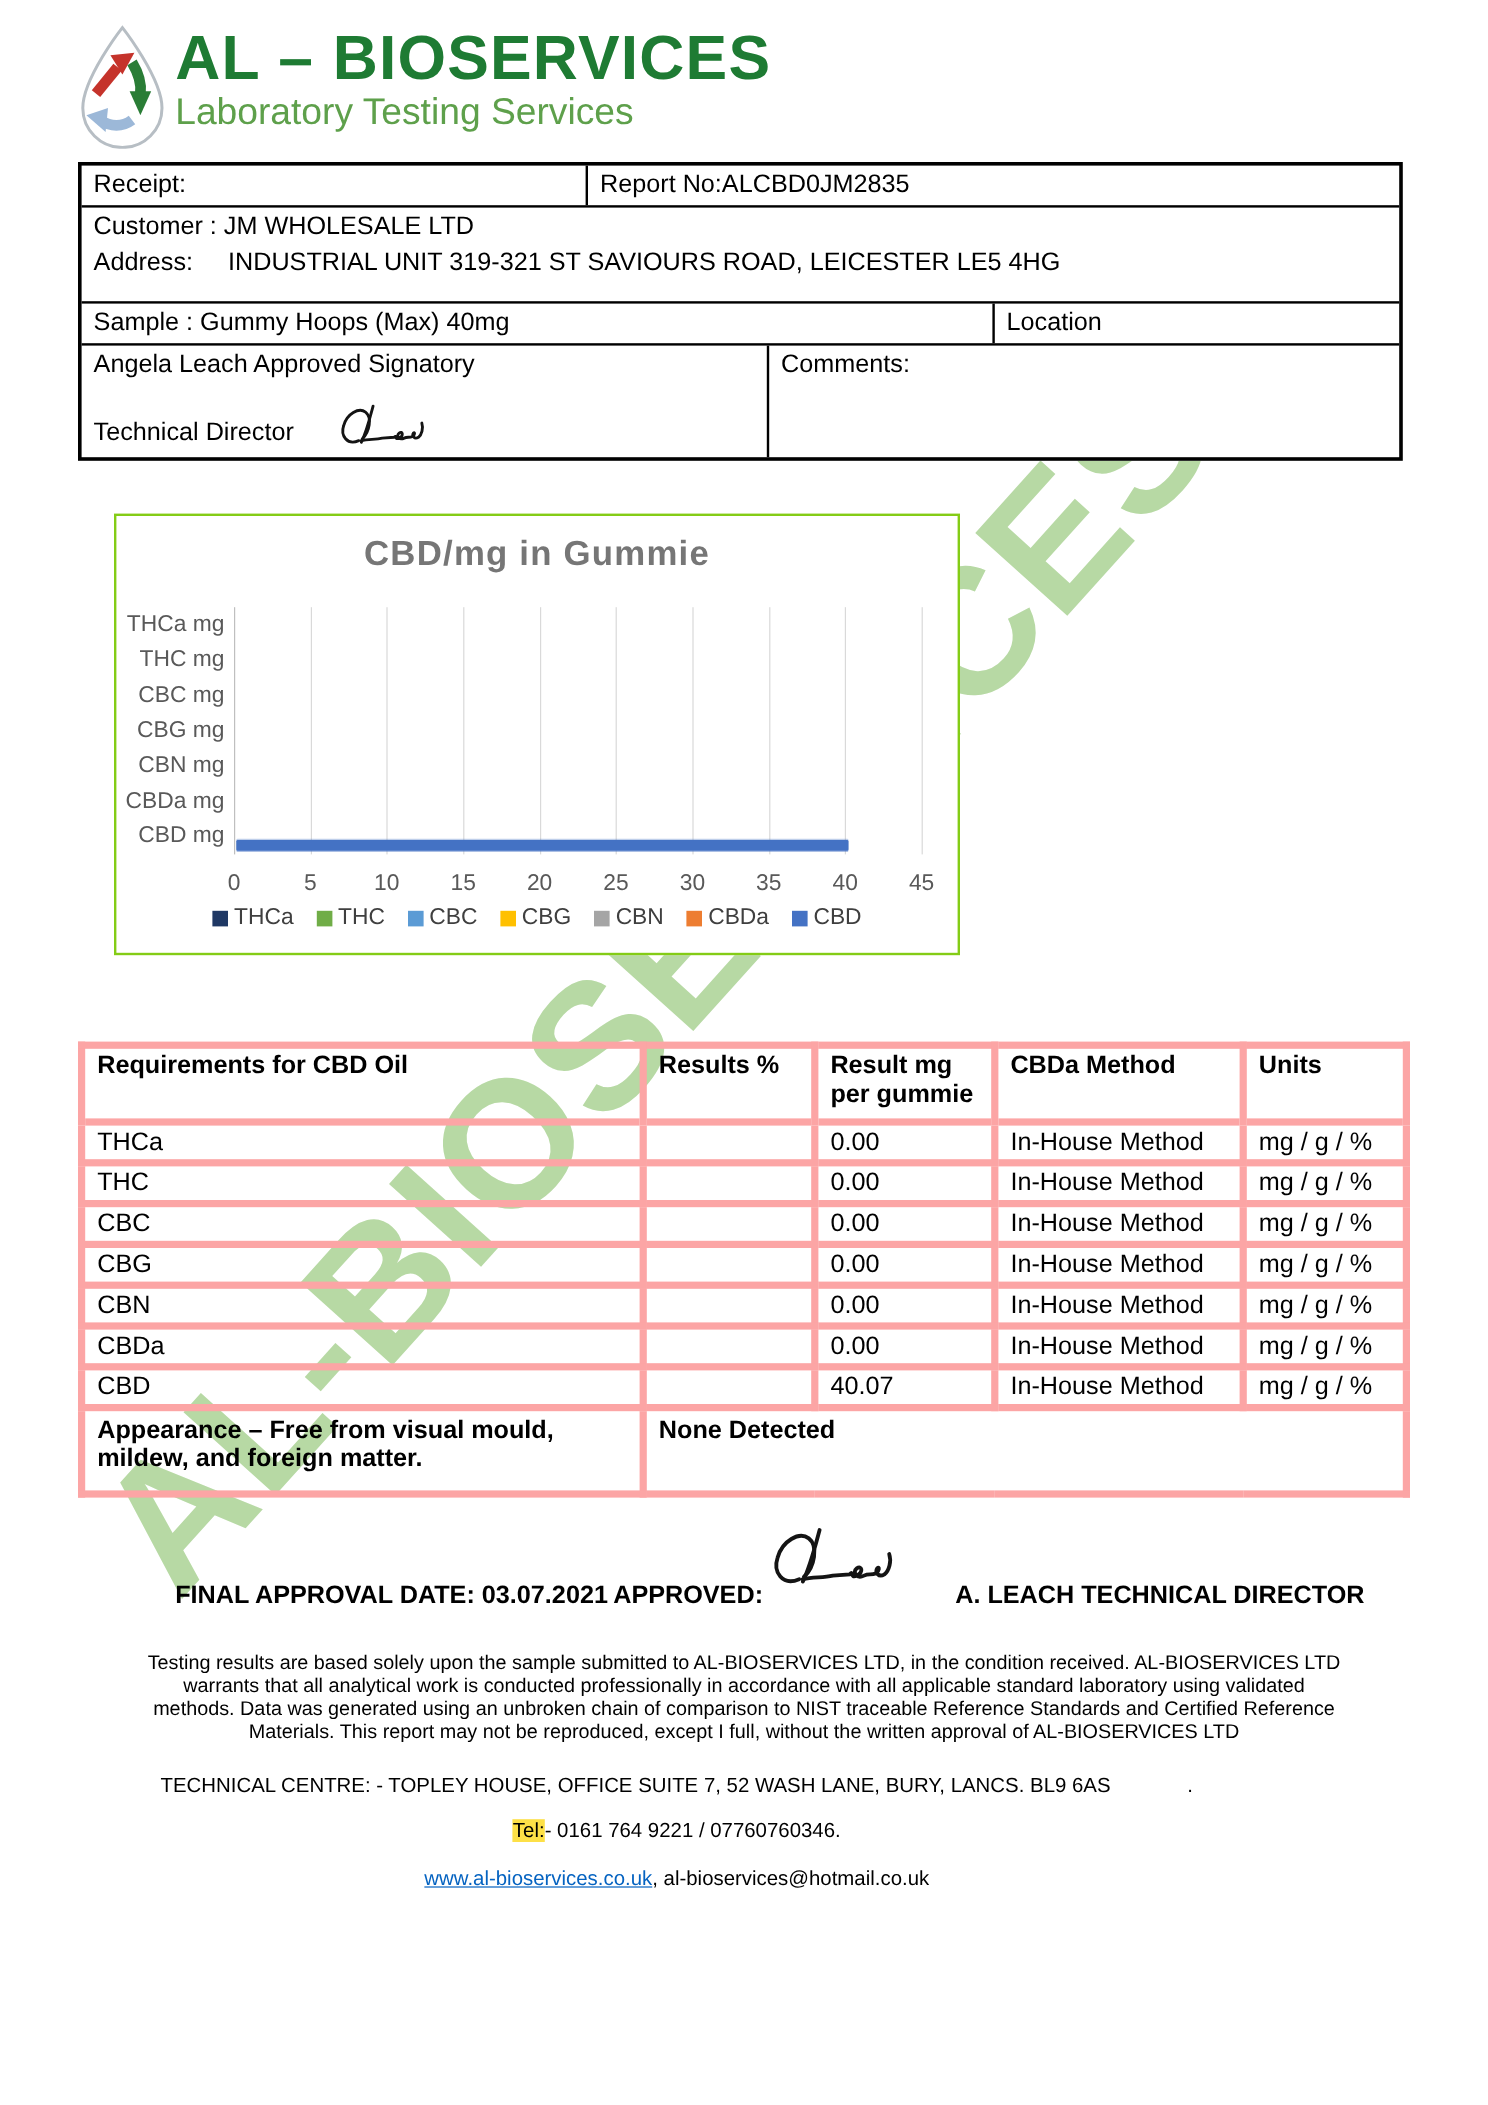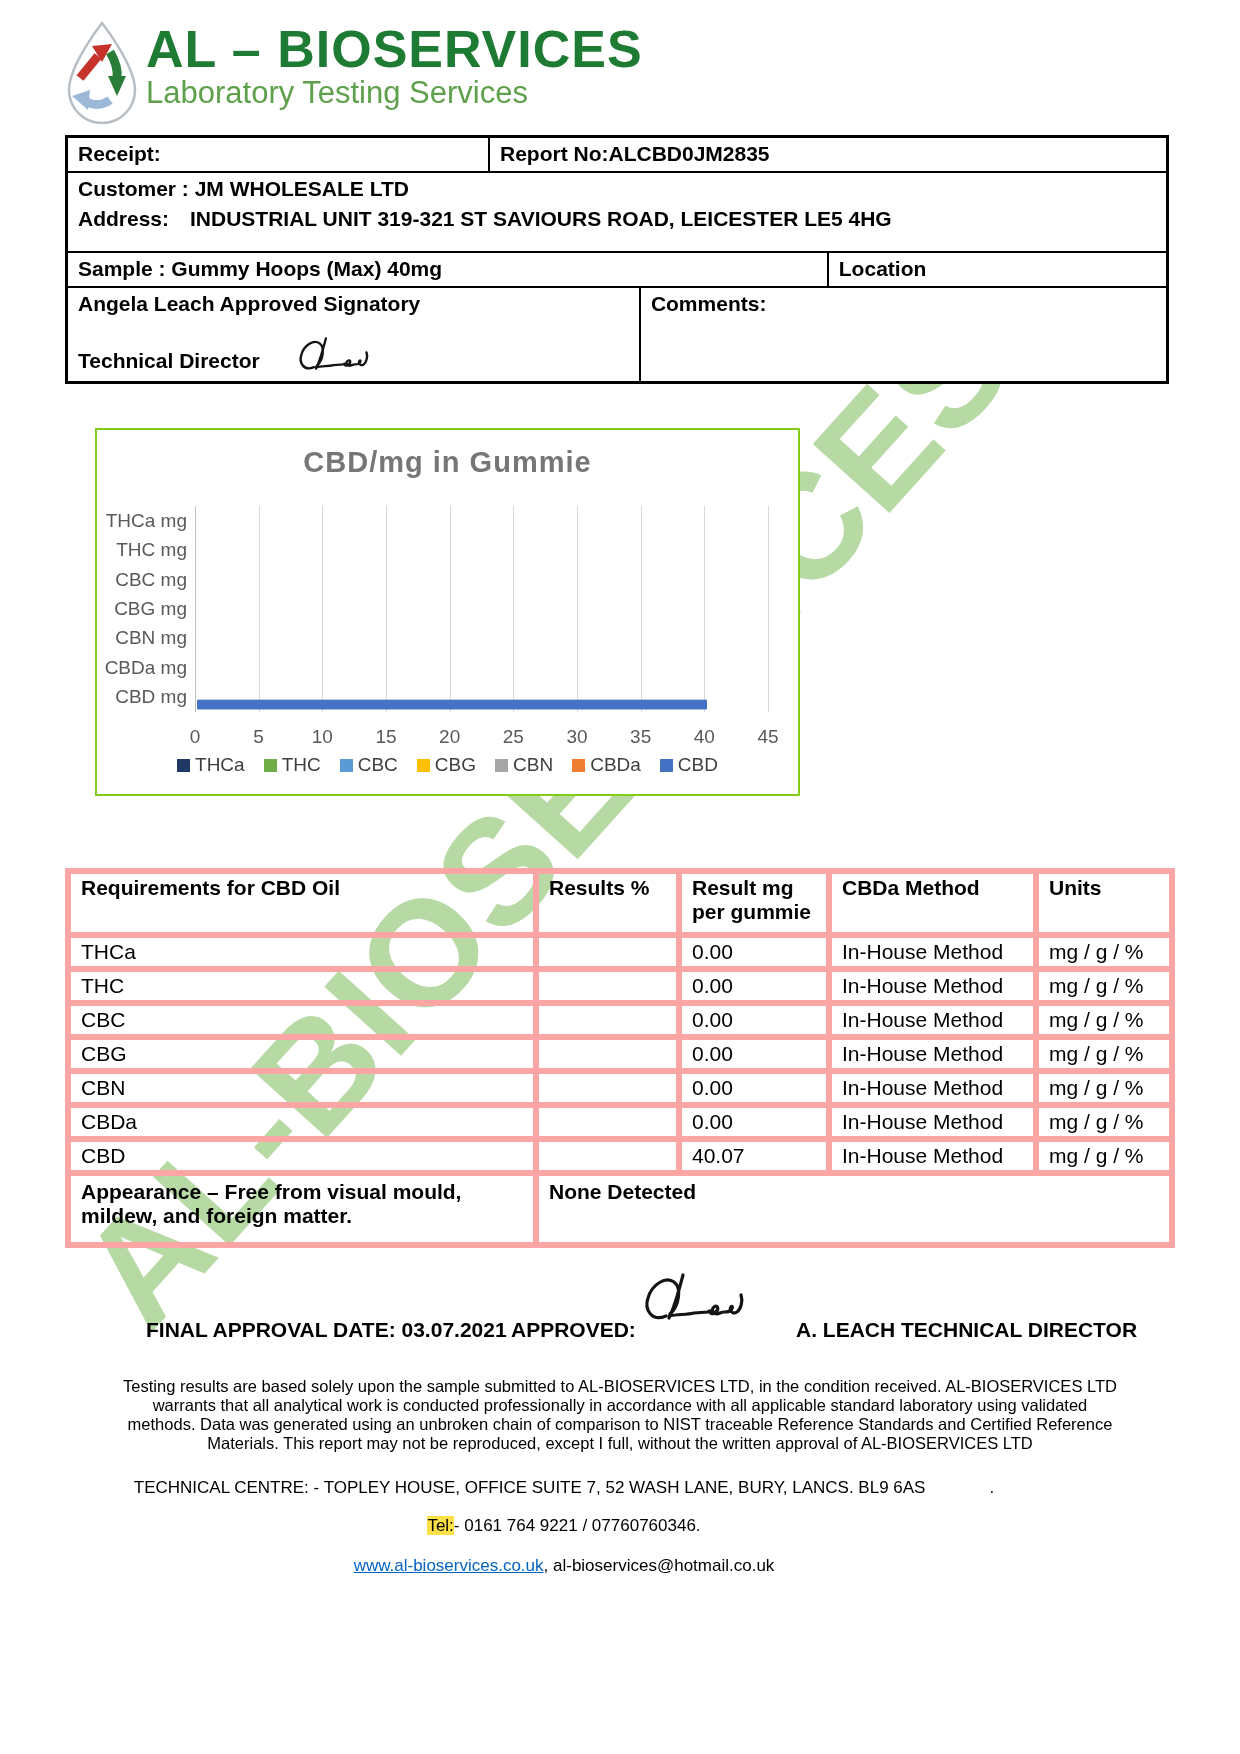--- a/index.html
+++ b/index.html
@@ -31,21 +31,21 @@
   .logo-title{font-size:52px;font-weight:700;color:#1e7b33;letter-spacing:1px;line-height:50px;}
   .logo-subtitle{font-size:31px;font-weight:400;color:#5ea04b;line-height:36px;margin-top:1px;}
   
   .header-table{
     position:absolute;left:65px;top:135px;width:1104px;
     border:3px solid #000;background:#fff;z-index:2;
     box-sizing:border-box;
   }
   .h-row{display:flex;border-top:2px solid #000;box-sizing:border-box;}
   .h-row:first-child{border-top:none;}
-  .h-cell{border-left:2px solid #000;box-sizing:border-box;padding:4px 10px;font-size:21px;font-weight:700;}
+  .h-cell{border-left:2px solid #000;box-sizing:border-box;padding:4px 10px;font-size:21px;font-weight:400;}
   .h-cell:first-child{border-left:none;}
   .row1{height:33px;}
   .row2{height:80px;}
   .row3{height:35px;}
   .row4{height:95px;}
   .addr-line{display:flex;margin-top:6px;}
   .addr-label{width:112px;}
   .sig-cell{position:relative;}
   .sig-line{position:absolute;left:10px;bottom:8px;display:flex;align-items:flex-end;}
   .sig-svg{margin-left:22px;margin-bottom:-4px;}

